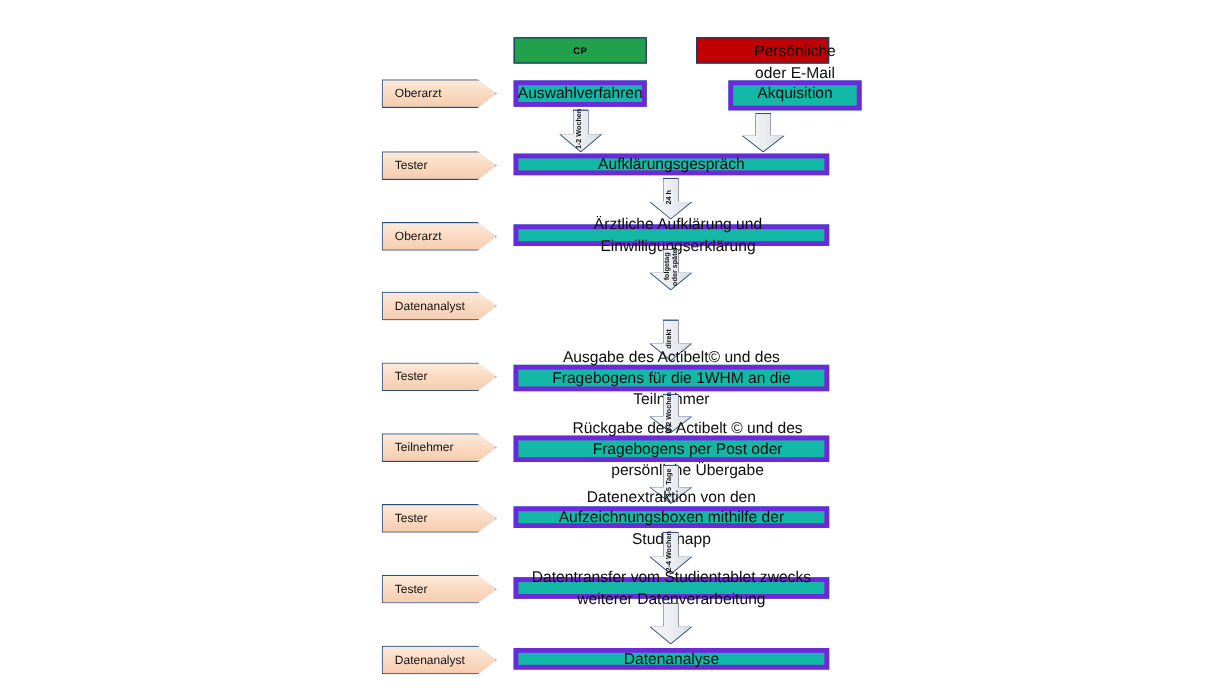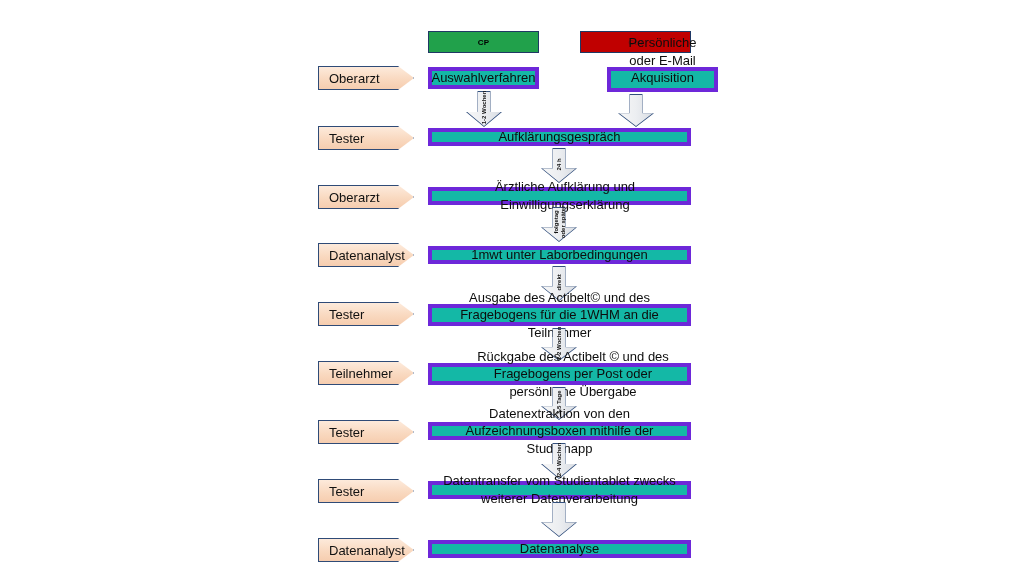--- a/index.html
+++ b/index.html
@@ -40,21 +40,21 @@
   .banner-cp  { background: #21a14b; }
   .banner-ctrl{ background: #c00000; }
   .banner-ctrl .banner-label { color: #7a1111; }
 
   
   .role {
     height: 24px;
     display: flex;
     align-items: center;
     padding-left: 10px;
-    font-size: 13px;
+    font-size: 10px;
     color: #111111;
     background: linear-gradient(to bottom, #fdeadb 0%, #f9d9c0 55%, #f6cdaf 100%);
     border: 1px solid #2f4b77;
     -webkit-clip-path: polygon(0 0, calc(100% - 16px) 0, 100% 50%, calc(100% - 16px) 100%, 0 100%);
     clip-path: polygon(0 0, calc(100% - 16px) 0, 100% 50%, calc(100% - 16px) 100%, 0 100%);
   }
 
   
   .pbox {
     background: #14b8a6;
@@ -162,23 +162,20 @@
   <div class="abs pbox" style="left:428px; top:187px; width:263px; height:18px;padding-left:15px;">
     <span>Ärztliche Aufklärung und Einwilligungserklärung</span>
   </div>
 
   <div class="arrow-outline" style="left:541px; top:207px; width:36px; height:35px;">
     <div class="arrow-inner"></div>
   </div>
   <div class="arrow-label two-line" style="left:539px; top:215px; width:42px;">folgetag
 oder später</div>
 
-  <div class="abs pbox" style="left:428px; top:246px; width:263px; height:18px;">
-    <span>1mwt unter Laborbedingungen</span>
-  </div>
 
   <div class="arrow-outline" style="left:541px; top:266px; width:36px; height:35px;">
     <div class="arrow-inner"></div>
   </div>
   <div class="arrow-label" style="left:540px; top:279px; width:38px;">direkt</div>
 
   <div class="abs pbox" style="left:428px; top:304px; width:263px; height:22px;">
     <span>Ausgabe des Actibelt© und des Fragebogens für die 1WHM an die Teilnehmer</span>
   </div>
 

